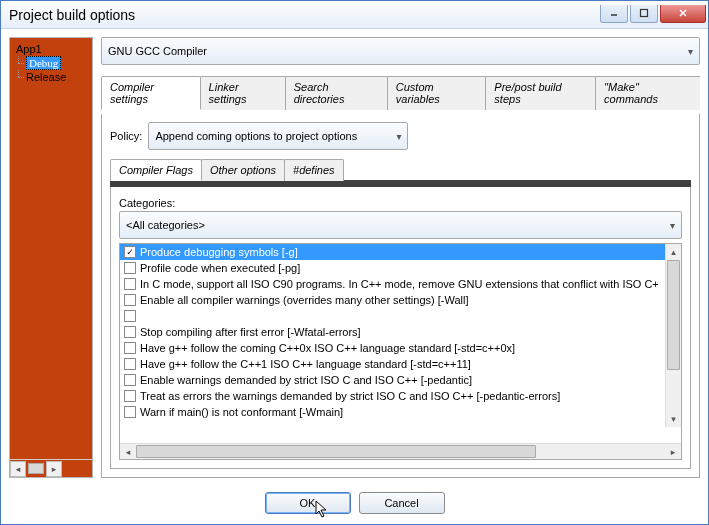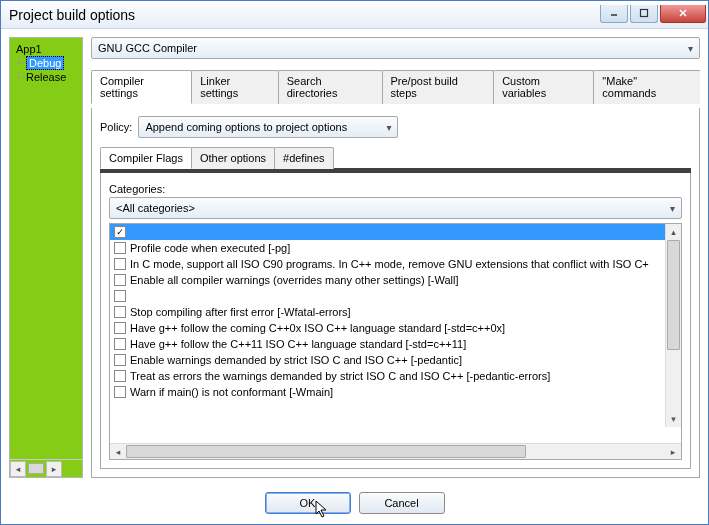--- a/index.html
+++ b/index.html
@@ -6,42 +6,42 @@
 body { margin: 0; padding: 0; background: #fff; }
 .window { width: 709px; height: 525px; border: 1px solid #4a7bbf; background: #fff; display: flex; flex-direction: column; }
 .titlebar { height: 28px; background: linear-gradient(to bottom, #fdfeff, #e6eef7); display: flex; align-items: center; padding-left: 8px; border-bottom: 1px solid #c5d5e6; }
 .titlebar-text { flex: 1; color: #000; font-size: 14px; }
 .wbtns { display: flex; height: 20px; margin-right: 2px; }
 .wbtn { width: 28px; height: 18px; margin-left: 2px; border: 1px solid #8aa6c9; border-top: none; background: linear-gradient(to bottom, #e8f0fa, #cfdff2); border-radius: 0 0 3px 3px; display: flex; align-items: center; justify-content: center; }
 .wbtn.close { width: 46px; background: linear-gradient(to bottom, #e99, #c8453b); border-color: #a83028; color: #fff; }
 .wbtn svg { width: 10px; height: 10px; }
 .body { flex: 1; display: flex; flex-direction: column; padding: 8px; gap: 8px; }
 .main { flex: 1; display: flex; gap: 8px; overflow: hidden; }
-.tree-pane { width: 74px; border: 1px solid #b5b5b5; background: #84cc16; display: flex; flex-direction: column; }
+.tree-pane { width: 84px; border: 1px solid #b5b5b5; background: #c2410c; display: flex; flex-direction: column; }
 .tree { flex: 1; padding: 4px 2px; }
 .tree-item { padding: 1px 0 1px 4px; }
 .tree-child { padding-left: 14px; position: relative; }
 .tree-child::before { content: ""; position: absolute; left: 6px; top: 0; bottom: 50%; border-left: 1px dotted #999; }
 .tree-child::after { content: ""; position: absolute; left: 6px; top: 50%; width: 6px; border-top: 1px dotted #999; }
 .tree-child.last::before { bottom: 50%; }
-.tree-sel { background: #3399ff; color: #fff; padding: 0 2px; border: 1px dotted #000; }
+.tree-sel { background: #3399ff; color: #fff; padding: 0 2px; border: 1px dotted #000; font-family: Liberation Serif, serif; }
 .tree-scroll { height: 18px; border-top: 1px solid #ccc; display: flex; align-items: center; }
 .scroll-arrow { width: 16px; height: 16px; border: 1px solid #bbb; background: #f0f0f0; display: flex; align-items: center; justify-content: center; font-size: 9px; color: #555; }
 .scroll-thumb { width: 16px; height: 11px; background: #d8d8d8; border: 1px solid #aaa; margin: 0 2px; }
 .right-pane { flex: 1; display: flex; flex-direction: column; gap: 4px; overflow: hidden; }
 .label { color: #000; padding: 2px 0; }
-.select { width: 100%; height: 22px; border: 1px solid #a8a8a8; background: linear-gradient(to bottom, #fafcfe, #e4edf6); border-radius: 2px; display: flex; align-items: center; padding: 0 6px; position: relative; }
+.select { width: 100%; height: 28px; border: 1px solid #a8a8a8; background: linear-gradient(to bottom, #fafcfe, #e4edf6); border-radius: 2px; display: flex; align-items: center; padding: 0 6px; position: relative; }
 .select::after { content: "▾"; position: absolute; right: 6px; font-size: 10px; color: #555; }
 .tabstrip { display: flex; border-bottom: 1px solid #a8a8a8; margin-top: 6px; }
-.tab { padding: 4px 8px; border: 1px solid #a8a8a8; border-bottom: none; background: #f0f0f0; margin-right: -1px; position: relative; top: 1px; border-top-left-radius: 2px; border-top-right-radius: 2px; cursor: default; }
+.tab { padding: 4px 8px; border: 1px solid #a8a8a8; border-bottom: none; background: #f0f0f0; margin-right: -1px; position: relative; top: 1px; border-top-left-radius: 2px; border-top-right-radius: 2px; cursor: default; font-style: italic; }
 .tab.active { background: #fff; border-bottom: 1px solid #fff; top: 1px; z-index: 2; }
 .tabbody { border: 1px solid #a8a8a8; border-top: none; padding: 8px; flex: 1; display: flex; flex-direction: column; overflow: hidden; }
 .policy-row { display: flex; align-items: center; gap: 6px; margin-bottom: 8px; }
 .policy-select { flex: 0 0 auto; width: 260px; }
-.inner-tabstrip { display: flex; border-bottom: 5px solid #404040; }
+.inner-tabstrip { display: flex; border-bottom: 7px solid #404040; }
 .inner-body { border: 1px solid #a8a8a8; border-top: none; padding: 8px; flex: 1; display: flex; flex-direction: column; overflow: hidden; }
 .flags-list { flex: 1; border: 1px solid #a8a8a8; background: #fff; overflow: hidden; display: flex; flex-direction: column; margin-top: 4px; }
 .flags-scroll { flex: 1; overflow: hidden; position: relative; }
 .flag-row { display: flex; align-items: center; height: 16px; padding-left: 4px; white-space: nowrap; }
 .flag-row.selected { background: #3399ff; color: #fff; }
 .cb { width: 12px; height: 12px; border: 1px solid #888; background: #fff; margin-right: 4px; flex-shrink: 0; display: flex; align-items: center; justify-content: center; font-size: 9px; color: #000; }
 .flag-row.selected .cb { background: #fff; }
 .vbar { position: absolute; right: 0; top: 0; bottom: 16px; width: 16px; background: #f0f0f0; border-left: 1px solid #ddd; }
 .vbar .thumb { position: absolute; top: 16px; left: 1px; right: 1px; height: 110px; background: #d8d8d8; border: 1px solid #aaa; border-radius: 1px; }
 .vbar .arr { position: absolute; left: 0; right: 0; height: 16px; display: flex; align-items: center; justify-content: center; font-size: 9px; color: #555; }
@@ -97,22 +97,22 @@
 
       <div class="right-pane">
         <div class="select">
             <span>GNU GCC Compiler</span>
           </div>
 
         <div class="tabstrip" id="main-tabs">
             <div class="tab active">Compiler settings</div>
             <div class="tab">Linker settings</div>
             <div class="tab">Search directories</div>
+            <div class="tab">Custom variables</div>
             <div class="tab">Pre/post build steps</div>
-            <div class="tab">Custom variables</div>
             <div class="tab">"Make" commands</div>
           </div>
 
         <div class="tabbody">
           <div class="policy-row">
             <span class="label">Policy:</span>
             <div class="select policy-select">
                 <span>Append coming options to project options</span>
               </div>
           </div>
@@ -126,20 +126,21 @@
           <div class="inner-body">
             <div class="label">Categories:</div>
             <div class="select">
                 <span>&lt;All categories&gt;</span>
               </div>
 
             <div class="flags-list">
               <div class="flags-scroll" id="flags-scroll">
                 <div class="flag-row selected">
                     <div class="cb">✓</div>
+                    <span>Produce debugging symbols  [-g]</span>
                   </div>
                   <div class="flag-row">
                     <div class="cb"></div>
                     <span>Profile code when executed  [-pg]</span>
                   </div>
                   <div class="flag-row">
                     <div class="cb"></div>
                     <span>In C mode, support all ISO C90 programs. In C++ mode, remove GNU extensions that conflict with ISO C+</span>
                   </div>
                   <div class="flag-row">
@@ -152,21 +153,21 @@
                   <div class="flag-row">
                     <div class="cb"></div>
                     <span>Stop compiling after first error  [-Wfatal-errors]</span>
                   </div>
                   <div class="flag-row">
                     <div class="cb"></div>
                     <span>Have g++ follow the coming C++0x ISO C++ language standard  [-std=c++0x]</span>
                   </div>
                   <div class="flag-row">
                     <div class="cb"></div>
-                    <span>Have g++ follow the C++11 ISO C++ language standard  [-std=c++11]</span>
+                    <span>Have g++ follow the C++1 ISO C++ language standard  [-std=c++11]</span>
                   </div>
                   <div class="flag-row">
                     <div class="cb"></div>
                     <span>Enable warnings demanded by strict ISO C and ISO C++  [-pedantic]</span>
                   </div>
                   <div class="flag-row">
                     <div class="cb"></div>
                     <span>Treat as errors the warnings demanded by strict ISO C and ISO C++  [-pedantic-errors]</span>
                   </div>
                   <div class="flag-row">

